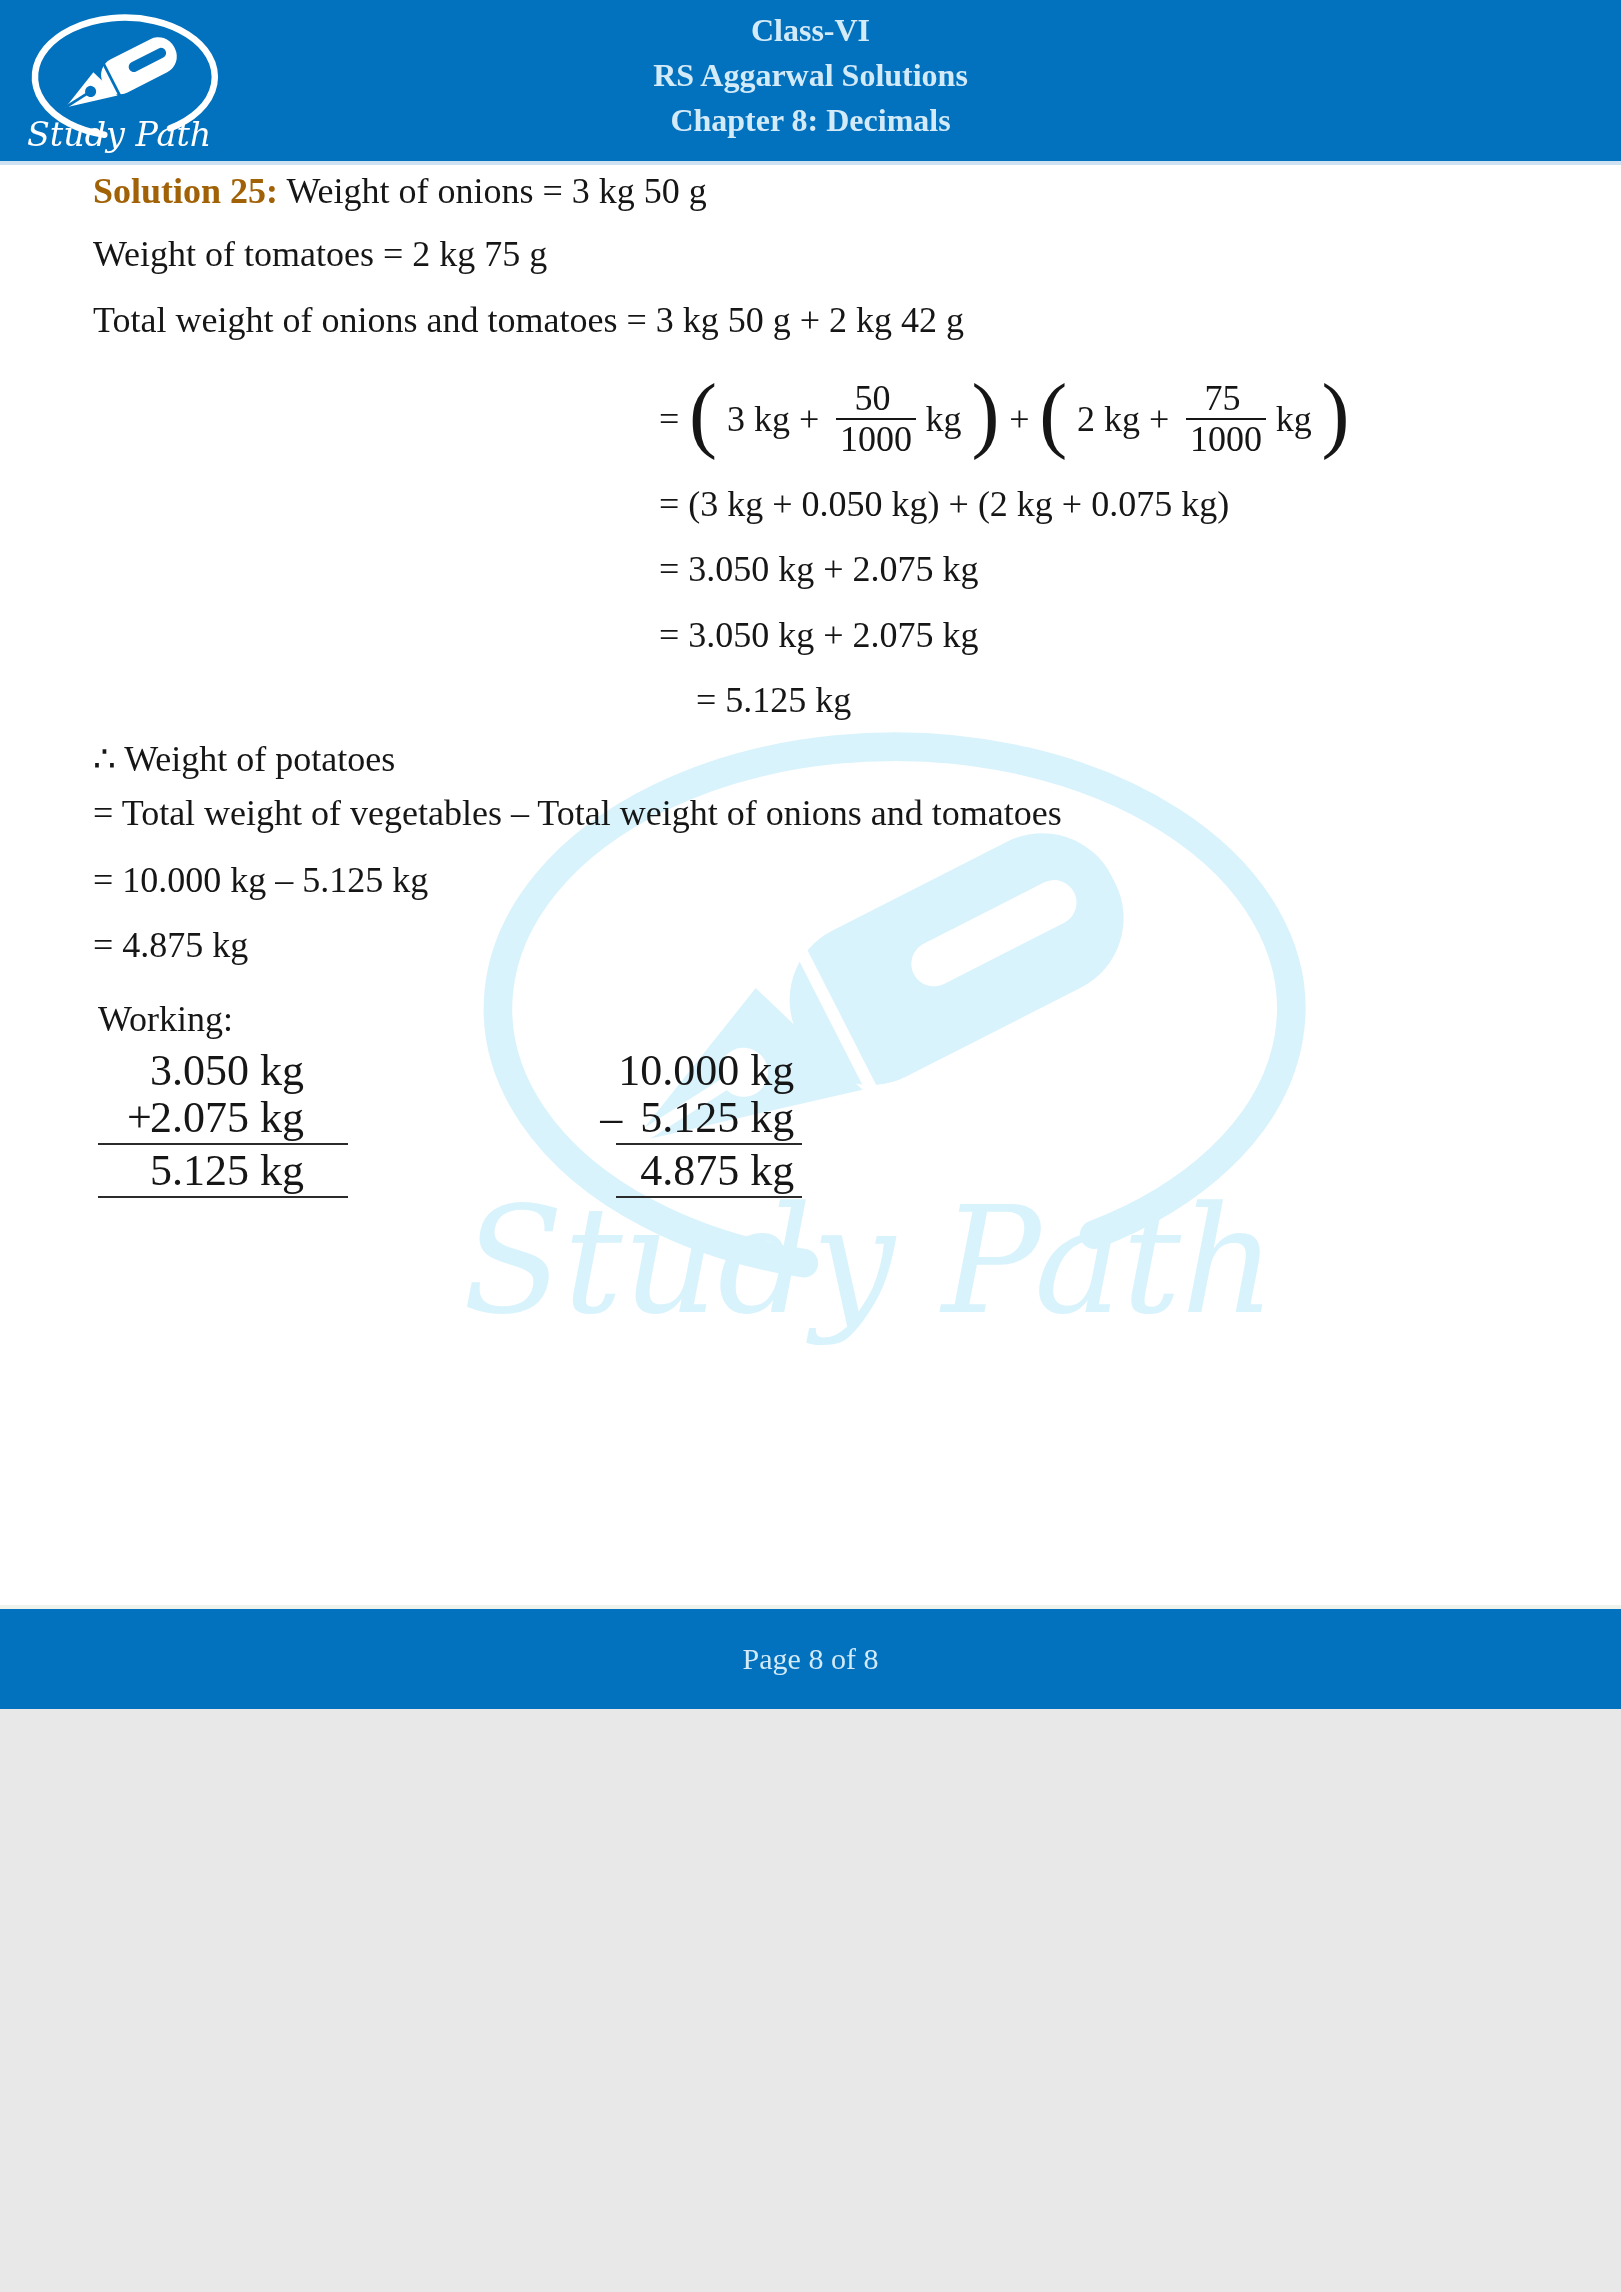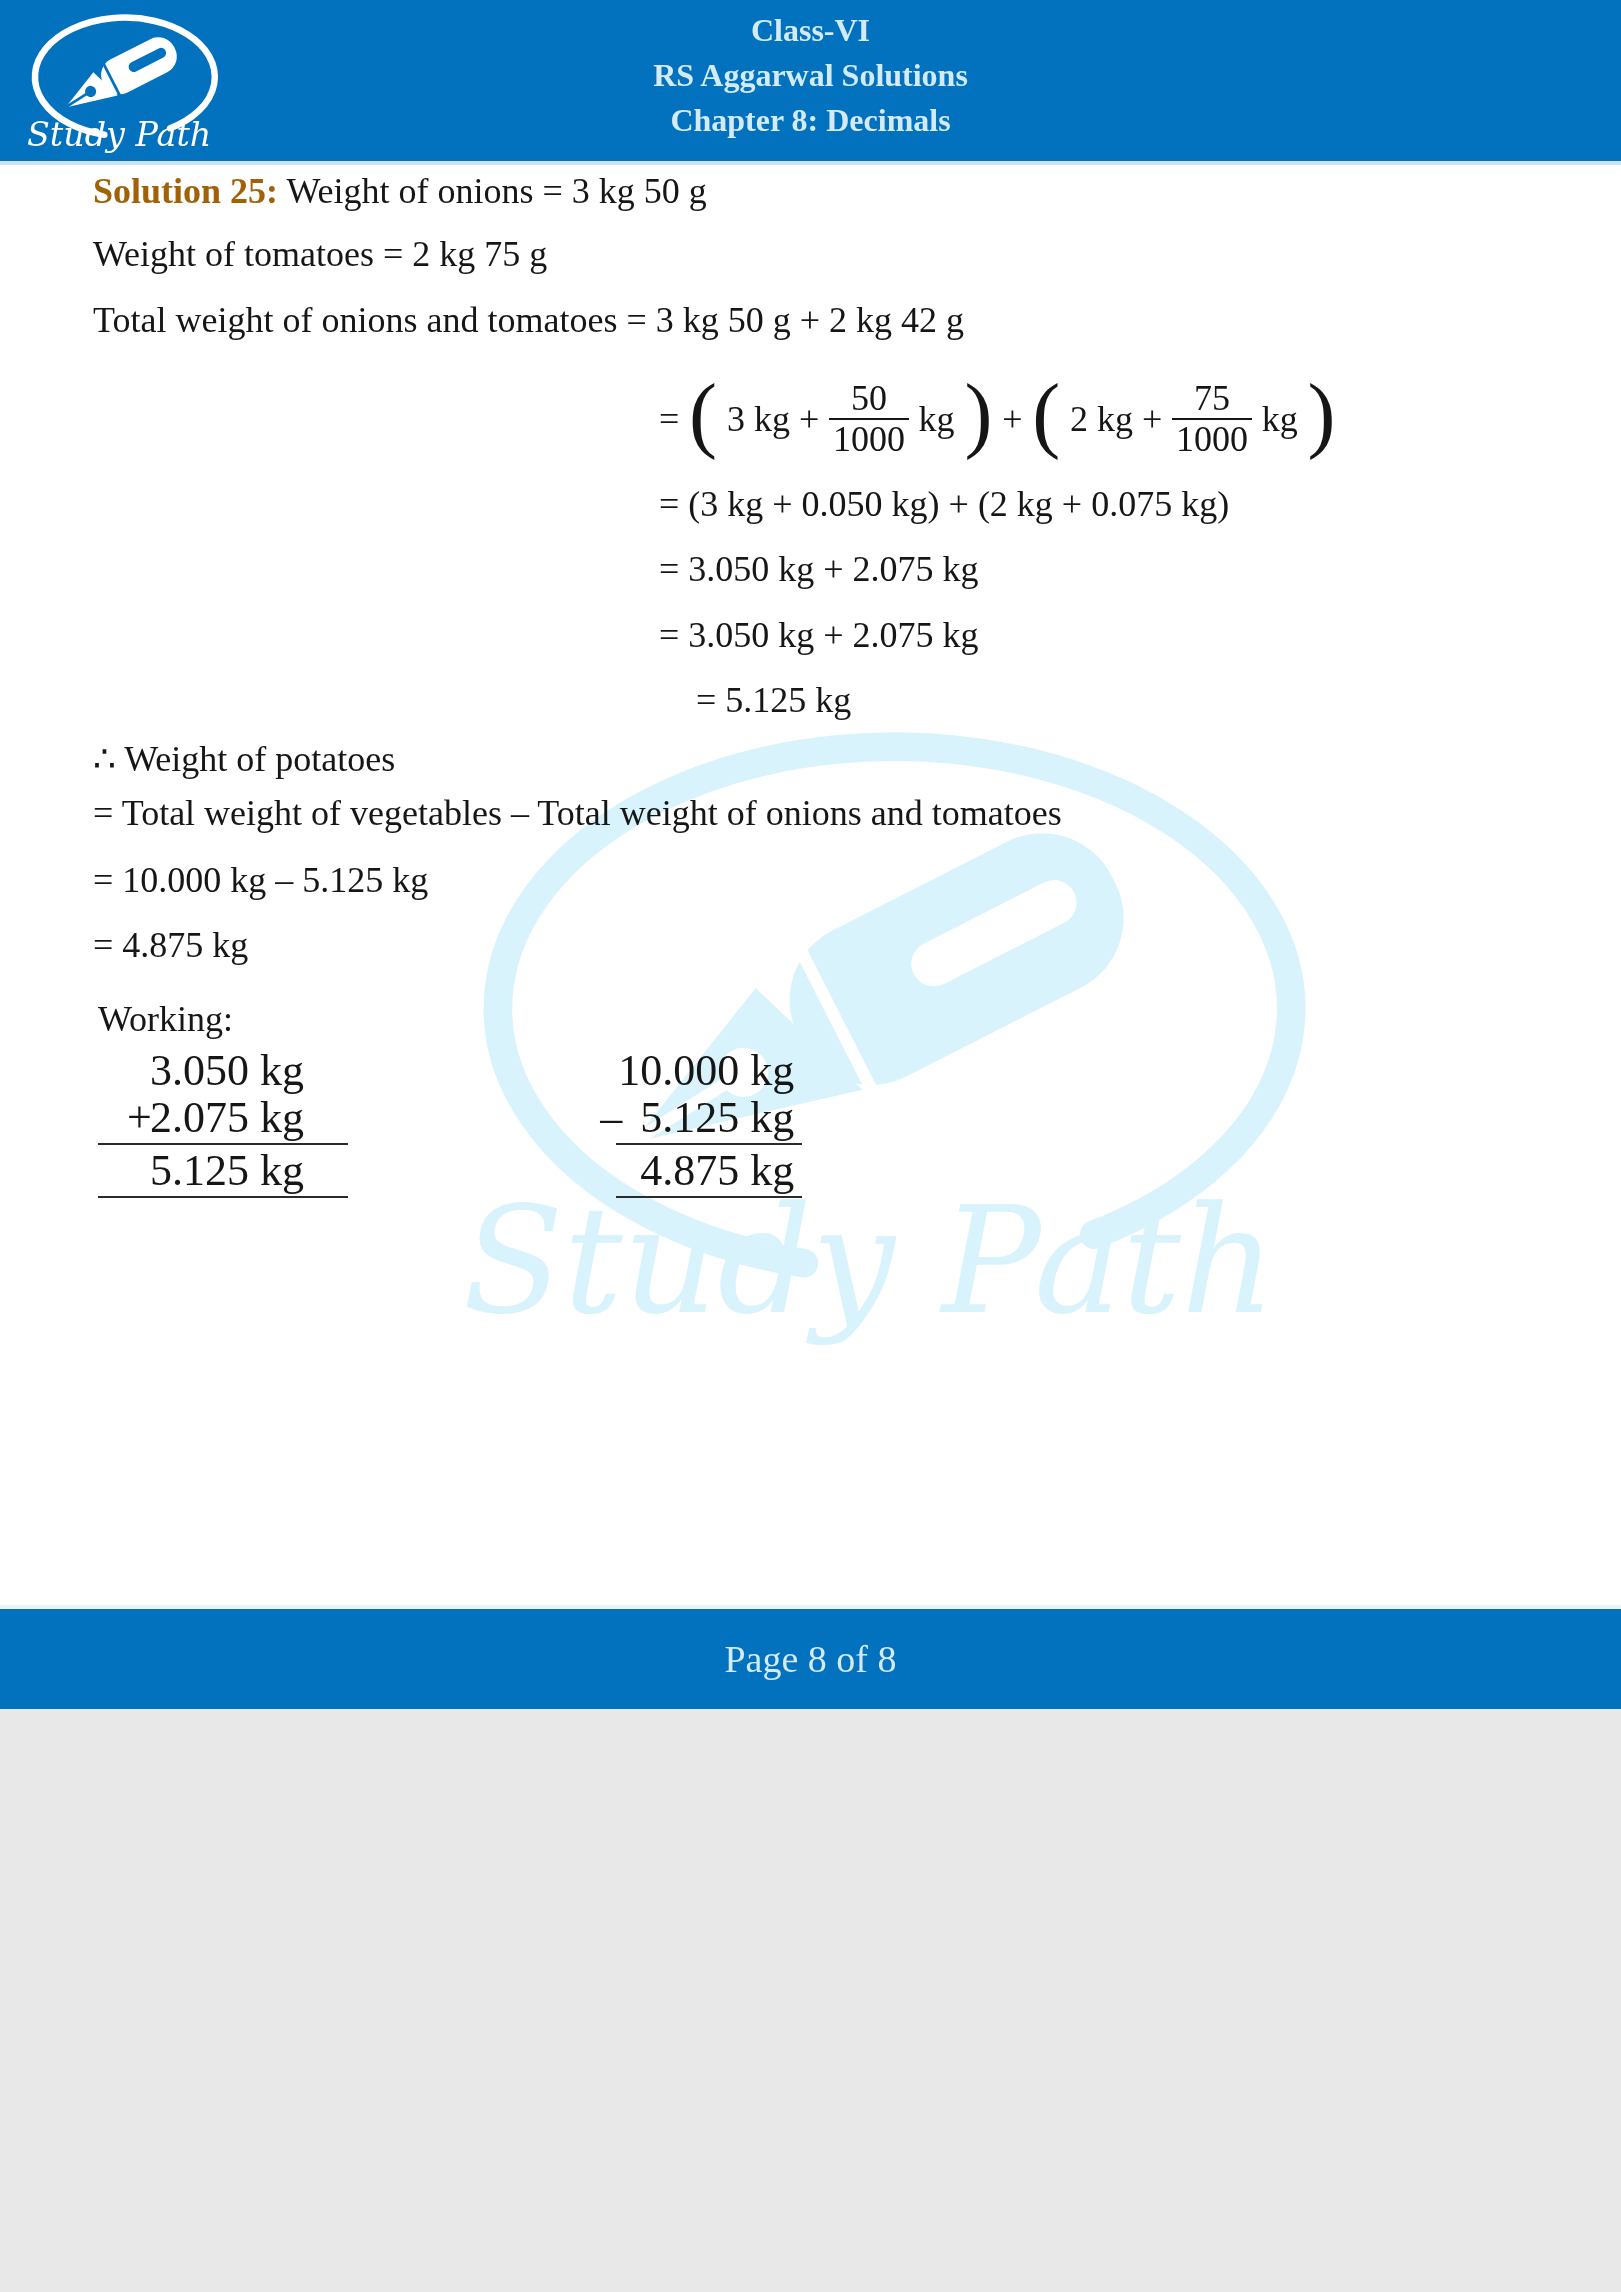--- a/index.html
+++ b/index.html
@@ -36,39 +36,39 @@
   .eq-frac {
     position:absolute; left:659px; top:374px; height:90px;
     display:flex; align-items:center; gap:9.8px;
     font-size:36px; white-space:nowrap; z-index:1;
   }
   .paren {
     font-size:84px; line-height:84px; font-weight:400;
     transform:translateY(-4.9px); display:inline-block;
   }
   .frac { display:inline-flex; flex-direction:column; text-align:center; line-height:39px; }
-  .frac .den { border-top:2.9px solid #161616; padding:0 3.9px; }
+  .frac .den { border-top:2.9px solid #161616; padding:0 3.9px;margin-left:7px; }
   .frac .num { padding:0 3.9px; }
   
   .wcol { position:absolute; font-size:44px; z-index:1; }
   .wcol-left  { left:98px; top:1047px; width:250px; }
   .wcol-right { left:616px; top:1047px; width:186px; }
   .wrow { position:relative; height:47px; line-height:47px; text-align:right; white-space:nowrap; }
   .wcol-left  .wrow { padding-right:44px; }
   .wcol-right .wrow { padding-right:7.8px; }
   .wcol-left  .wop { position:absolute; left:29px; top:0; }
   .wcol-right .wop { position:absolute; left:-15.7px; top:0; }
   .wrule { border-top:2.9px solid #2b2b2b; margin-top:2px; }
   .wrow.result { margin-top:2px; }
   
   .ftr {
     position:absolute; left:0; bottom:0; width:100%; height:100px;
     background:#0271BE; border-top:4.9px solid #eef4ec;
     display:flex; align-items:center; justify-content:center;
-    color:#D3EAF8; font-size:38px; z-index:2;
+    color:#D3EAF8; font-size:30px; z-index:2;
   }
 </style>
 </head>
 <body>
 
 <svg width="0" height="0" style="position:absolute" aria-hidden="true">
   <symbol id="sp-logo" viewBox="0 0 230 165">
     <path d="M 97 141 A 97 64 0 1 1 168 134" fill="none" stroke="currentColor" stroke-width="7" stroke-linecap="round"></path>
     <g transform="rotate(-27 113 82)">
       <path d="M 48 82 L 92 62 L 104 96 Z" fill="currentColor"></path>

